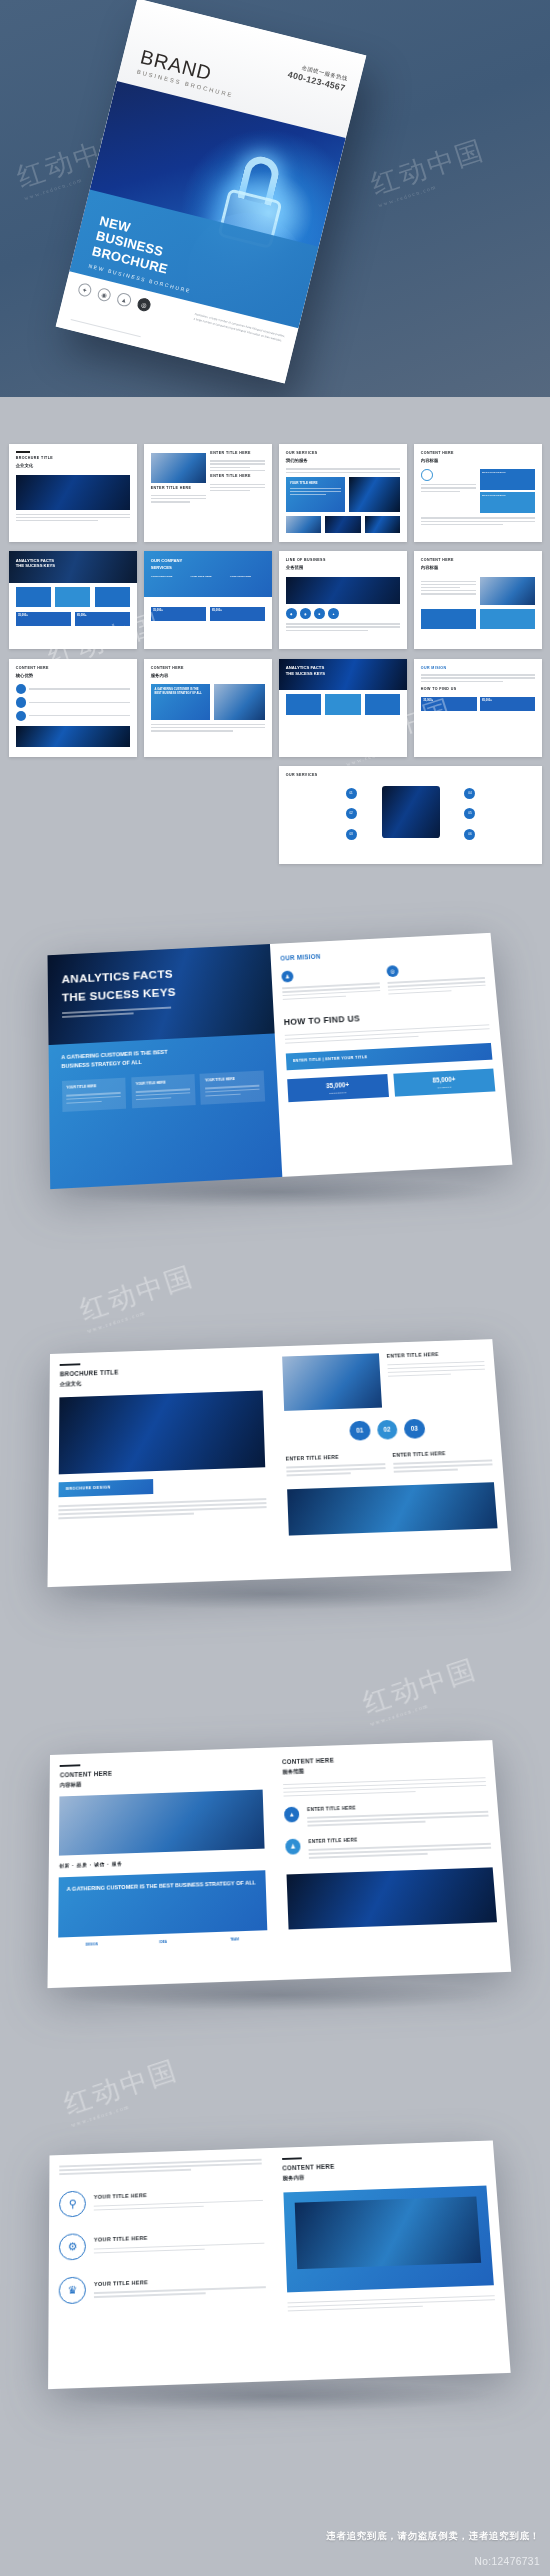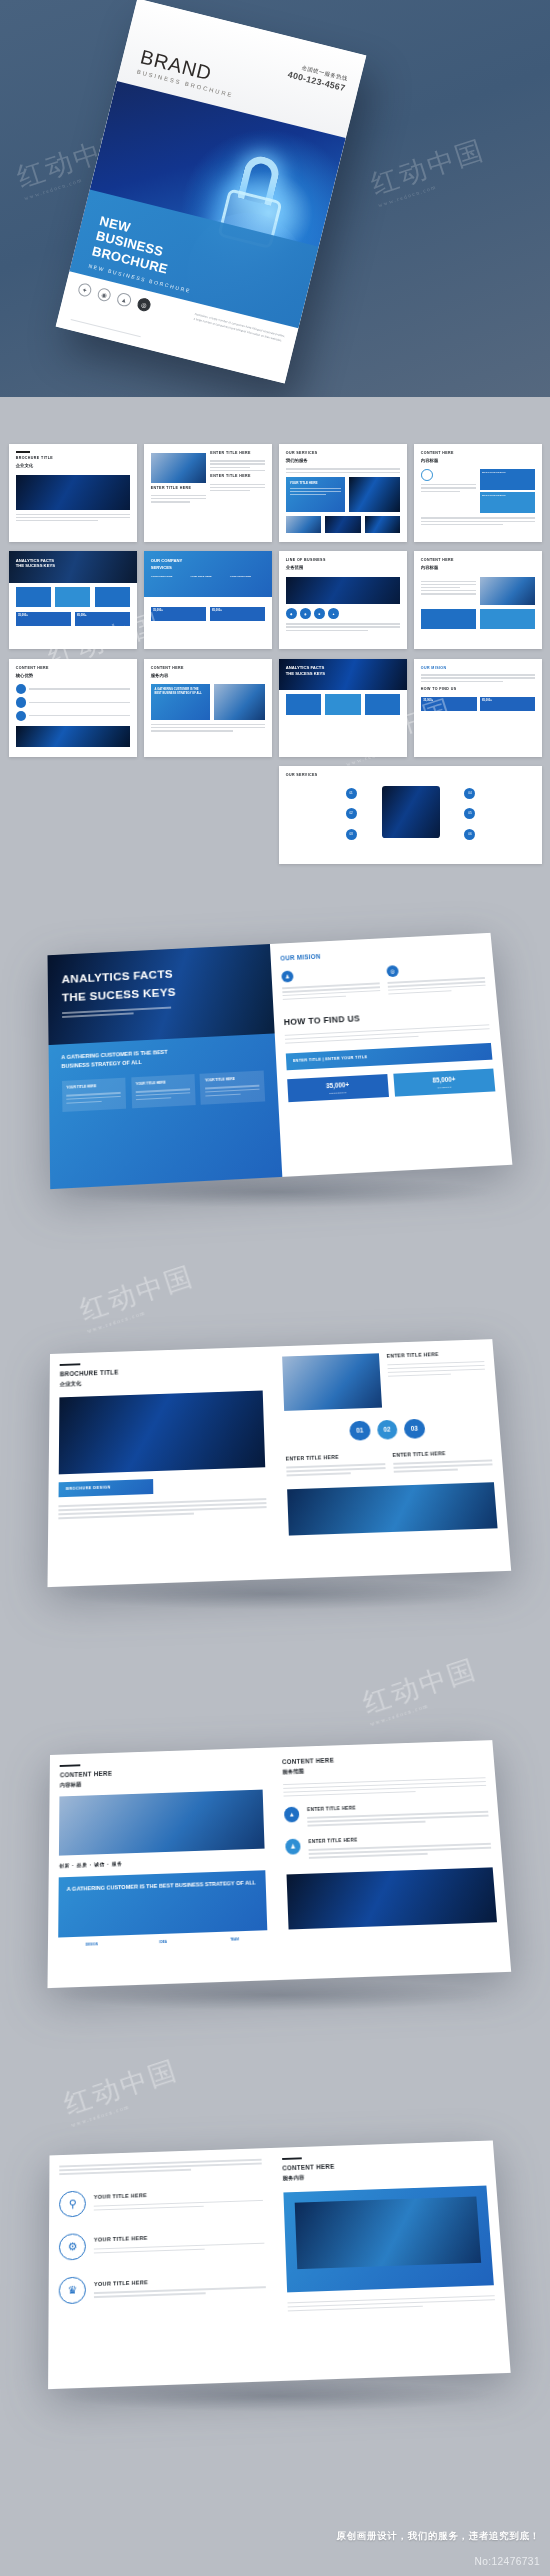--- a/index.html
+++ b/index.html
@@ -767,21 +767,21 @@
           <div class="mk-lines" style="margin-top:9.4px;">
               <i></i>
               <i></i>
               <i></i>
             </div>
         </div>
       </div>
     </div>
   </div>
 
-  <div class="footer-note">原创画册设计，我们的服务，违者追究到底！</div>
+  <div class="footer-note">违者追究到底，请勿盗版倒卖，违者追究到底！</div>
   <div class="footer-no">No:12476731</div>
 
   <div class="wm" style="left:47px; top:622px; color:rgba(255,255,255,.35);">
     <span>红动中国</span><small>www.redocn.com</small>
   </div>
   <div class="wm" style="left:338px; top:708px; color:rgba(255,255,255,.35);">
     <span>红动中国</span><small>www.redocn.com</small>
   </div>
   <div class="wm" style="left:79px; top:1275px; color:rgba(255,255,255,.35);">
     <span>红动中国</span><small>www.redocn.com</small>

